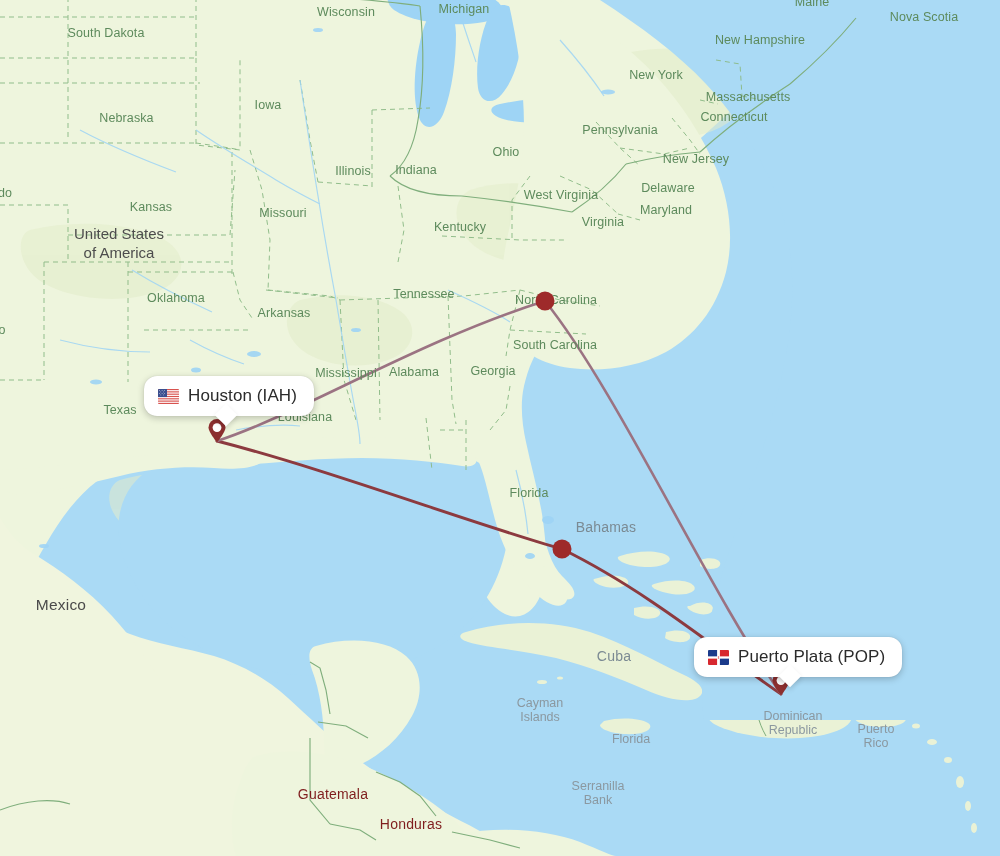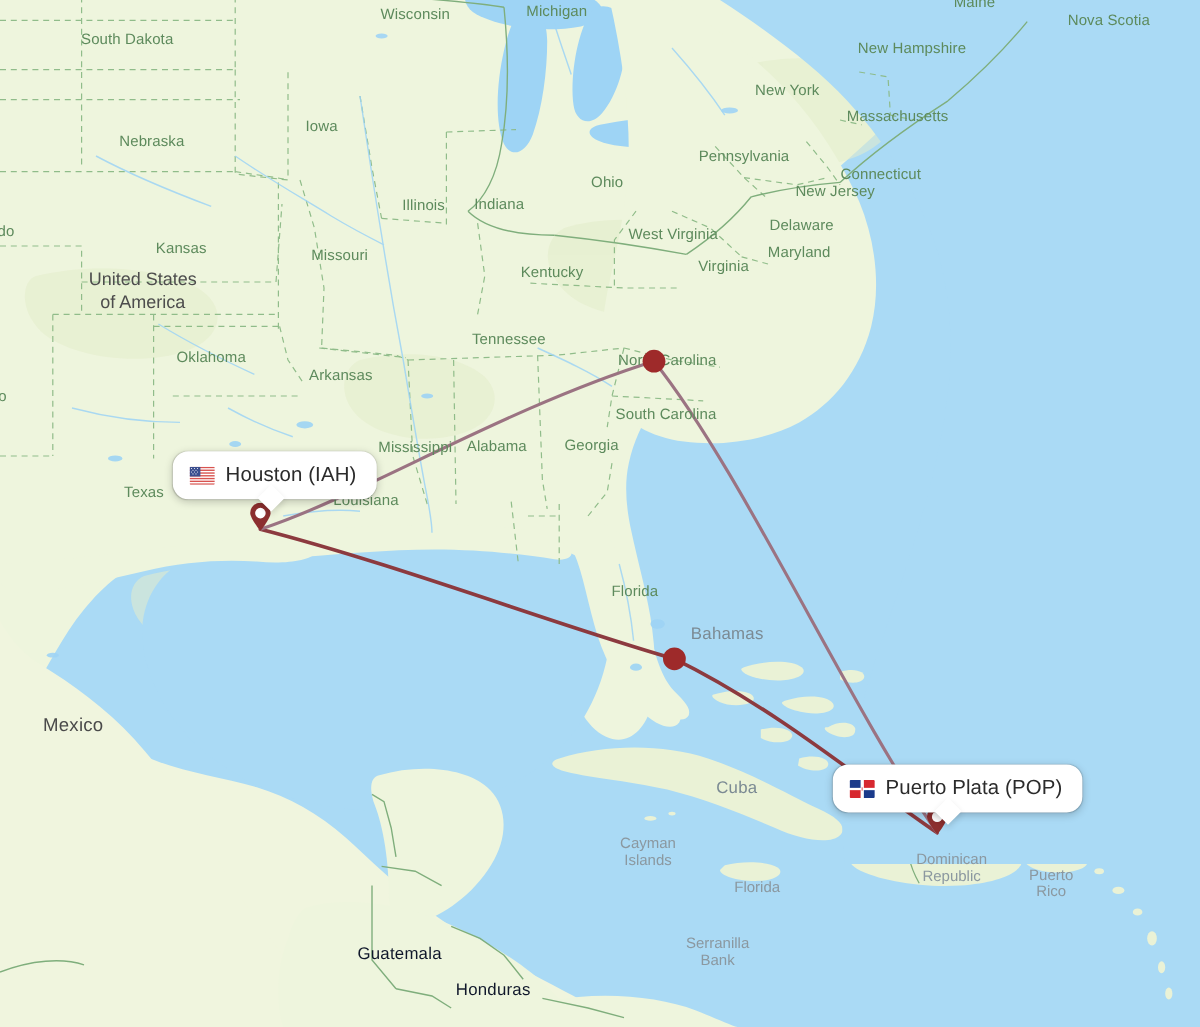--- a/index.html
+++ b/index.html
@@ -8,21 +8,21 @@
     font-family:"Liberation Sans","DejaVu Sans",sans-serif;
     background:#aadaf5;
     user-select:none;
   }
   #map-svg{position:absolute;left:0;top:0;width:1000px;height:856px;display:block;}
 
   
   .lbl{position:absolute;white-space:pre;transform:translate(-50%,-50%);pointer-events:none;line-height:1.12;}
   .lbl.state{color:#5d8a5c;font-size:12.5px;font-weight:400;letter-spacing:.1px;}
   .lbl.country-big{color:#4a4a4a;font-size:15.5px;font-weight:400;letter-spacing:.2px;text-align:center;}
-  .lbl.country-mid{color:#0f172a;font-size:14px;font-weight:400;letter-spacing:.2px;text-align:center;}
+  .lbl.country-mid{color:#7f1d1d;font-size:14px;font-weight:400;letter-spacing:.2px;text-align:center;}
   .lbl.sea{color:#7b8a93;font-size:14px;font-weight:400;letter-spacing:.2px;text-align:center;}
   .lbl.sea-sm{color:#8b98a0;font-size:12.5px;font-weight:400;text-align:center;}
   .lbl.usa{color:#4d4d4d;font-size:15px;text-align:center;line-height:1.28;}
 
   
   .callout{
     position:absolute;display:flex;align-items:center;gap:9px;
     background:#fff;border-radius:13px;
     padding:10px 17px 10px 14px;
     box-shadow:0 2px 7px rgba(0,0,0,.22), 0 0 1px rgba(0,0,0,.18);
@@ -369,36 +369,36 @@
 
   <div id="label-layer">
       <div class="lbl state" style="left: 106px; top: 33px;">South Dakota</div>
       <div class="lbl state" style="left: 346px; top: 12px;">Wisconsin</div>
       <div class="lbl state" style="left: 464px; top: 9px;">Michigan</div>
       <div class="lbl state" style="left: 812px; top: 2px;">Maine</div>
       <div class="lbl state" style="left: 924px; top: 17px;">Nova Scotia</div>
       <div class="lbl state" style="left: 760px; top: 40px;">New Hampshire</div>
       <div class="lbl state" style="left: 656px; top: 75px;">New York</div>
       <div class="lbl state" style="left: 748px; top: 97px;">Massachusetts</div>
-      <div class="lbl state" style="left: 734px; top: 117px; margin-top: 28px;">Connecticut</div>
+      <div class="lbl state" style="left: 734px; top: 117px;">Connecticut</div>
       <div class="lbl state" style="left: 620px; top: 130px;">Pennsylvania</div>
       <div class="lbl state" style="left: 268px; top: 105px;">Iowa</div>
       <div class="lbl state" style="left: 112px; top: 118px; padding-left: 29px;">Nebraska</div>
       <div class="lbl state" style="left: 353px; top: 171px;">Illinois</div>
       <div class="lbl state" style="left: 416px; top: 170px;">Indiana</div>
       <div class="lbl state" style="left: 506px; top: 152px;">Ohio</div>
       <div class="lbl state" style="left: 696px; top: 159px;">New Jersey</div>
       <div class="lbl state" style="left: 668px; top: 188px;">Delaware</div>
       <div class="lbl state" style="left: 666px; top: 210px;">Maryland</div>
       <div class="lbl state" style="left: 561px; top: 195px;">West Virginia</div>
       <div class="lbl state" style="left: 603px; top: 222px;">Virginia</div>
       <div class="lbl state" style="left: 151px; top: 207px;">Kansas</div>
       <div class="lbl state" style="left: 283px; top: 213px;">Missouri</div>
       <div class="lbl state" style="left: 460px; top: 227px;">Kentucky</div>
-      <div class="lbl state" style="left: 424px; top: 283px; text-align: center;">Tennessee</div>
+      <div class="lbl state" style="left: 424px; top: 294px; text-align: center;">Tennessee</div>
       <div class="lbl state" style="left: 176px; top: 298px;">Oklahoma</div>
       <div class="lbl state" style="left: 284px; top: 313px;">Arkansas</div>
       <div class="lbl state" style="left: 556px; top: 300px;">North Carolina</div>
       <div class="lbl state" style="left: 555px; top: 345px;">South Carolina</div>
       <div class="lbl state" style="left: 346px; top: 373px;">Mississippi</div>
       <div class="lbl state" style="left: 414px; top: 372px;">Alabama</div>
       <div class="lbl state" style="left: 493px; top: 371px;">Georgia</div>
       <div class="lbl state" style="left: 305px; top: 417px;">Louisiana</div>
       <div class="lbl state" style="left: 120px; top: 410px;">Texas</div>
       <div class="lbl state" style="left: 529px; top: 493px;">Florida</div>

